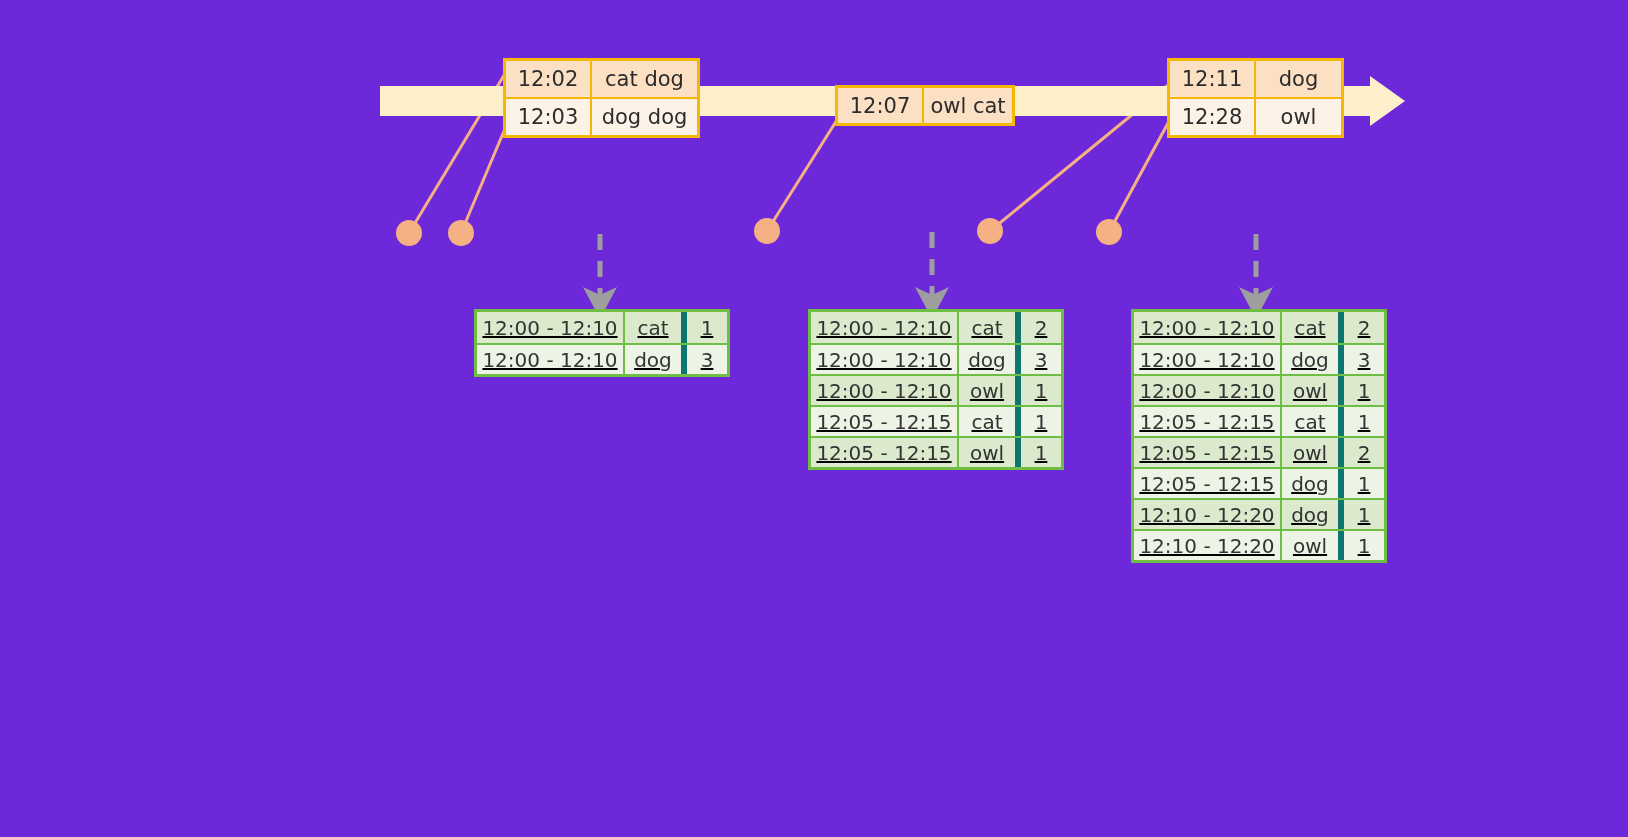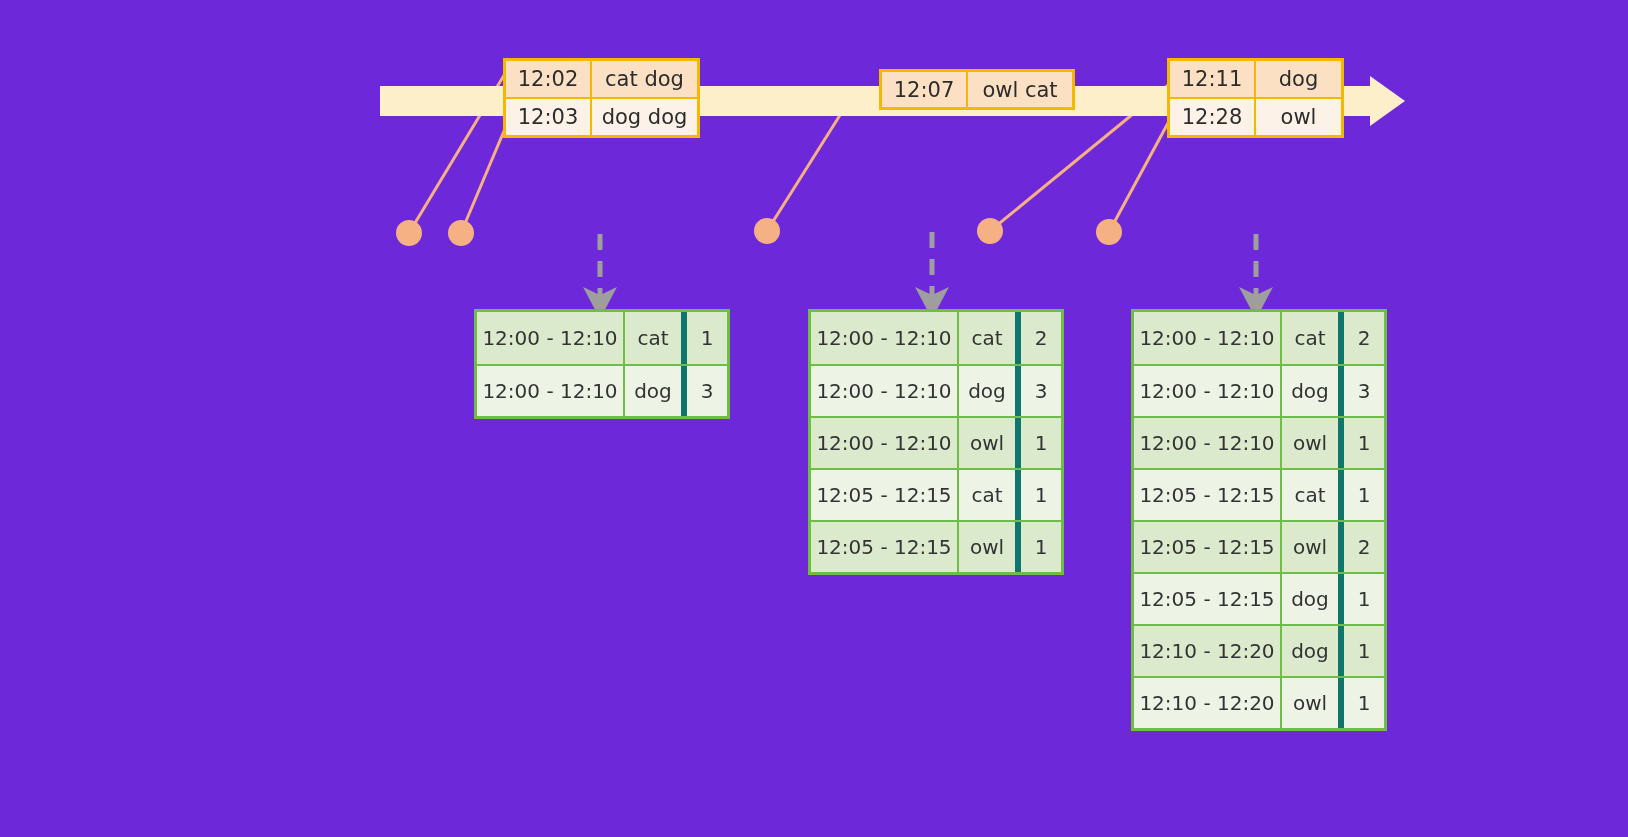--- a/index.html
+++ b/index.html
@@ -70,21 +70,22 @@
   .result-table {
     position: absolute;
     border: 3px solid #6FBE44;
     background: #EDF4E6;
     display: flex;
     flex-direction: column;
     z-index: 5;
   }
   .res-row {
     display: flex;
-    height: 52px;
+    height: 31px;
+    text-decoration: underline;
   }
   .res-row + .res-row { border-top: 2px solid #6FBE44; }
   .res-row.alt .rcell { background: #DBE9CC; }
   .rcell {
     display: flex;
     align-items: center;
     justify-content: center;
     font-size: 20px;
     color: #333;
     background: #EDF4E6;
@@ -140,21 +141,21 @@
     <div class="event-row shaded">
       <div class="cell time">12:02</div>
       <div class="cell words">cat dog</div>
     </div>
     <div class="event-row">
       <div class="cell time">12:03</div>
       <div class="cell words">dog dog</div>
     </div>
   </div>
 
-  <div class="event-box" style="left:835px; top:69px; width:196px; height:41px;margin-left:44px;">
+  <div class="event-box" style="left:835px; top:85px; width:180px; height:41px;">
     <div class="event-row shaded">
       <div class="cell time">12:07</div>
       <div class="cell words">owl cat</div>
     </div>
   </div>
 
   <div class="event-box" style="left:1167px; top:58px; width:177px; height:80px;text-align:right;">
     <div class="event-row shaded">
       <div class="cell time">12:11</div>
       <div class="cell words">dog</div>

